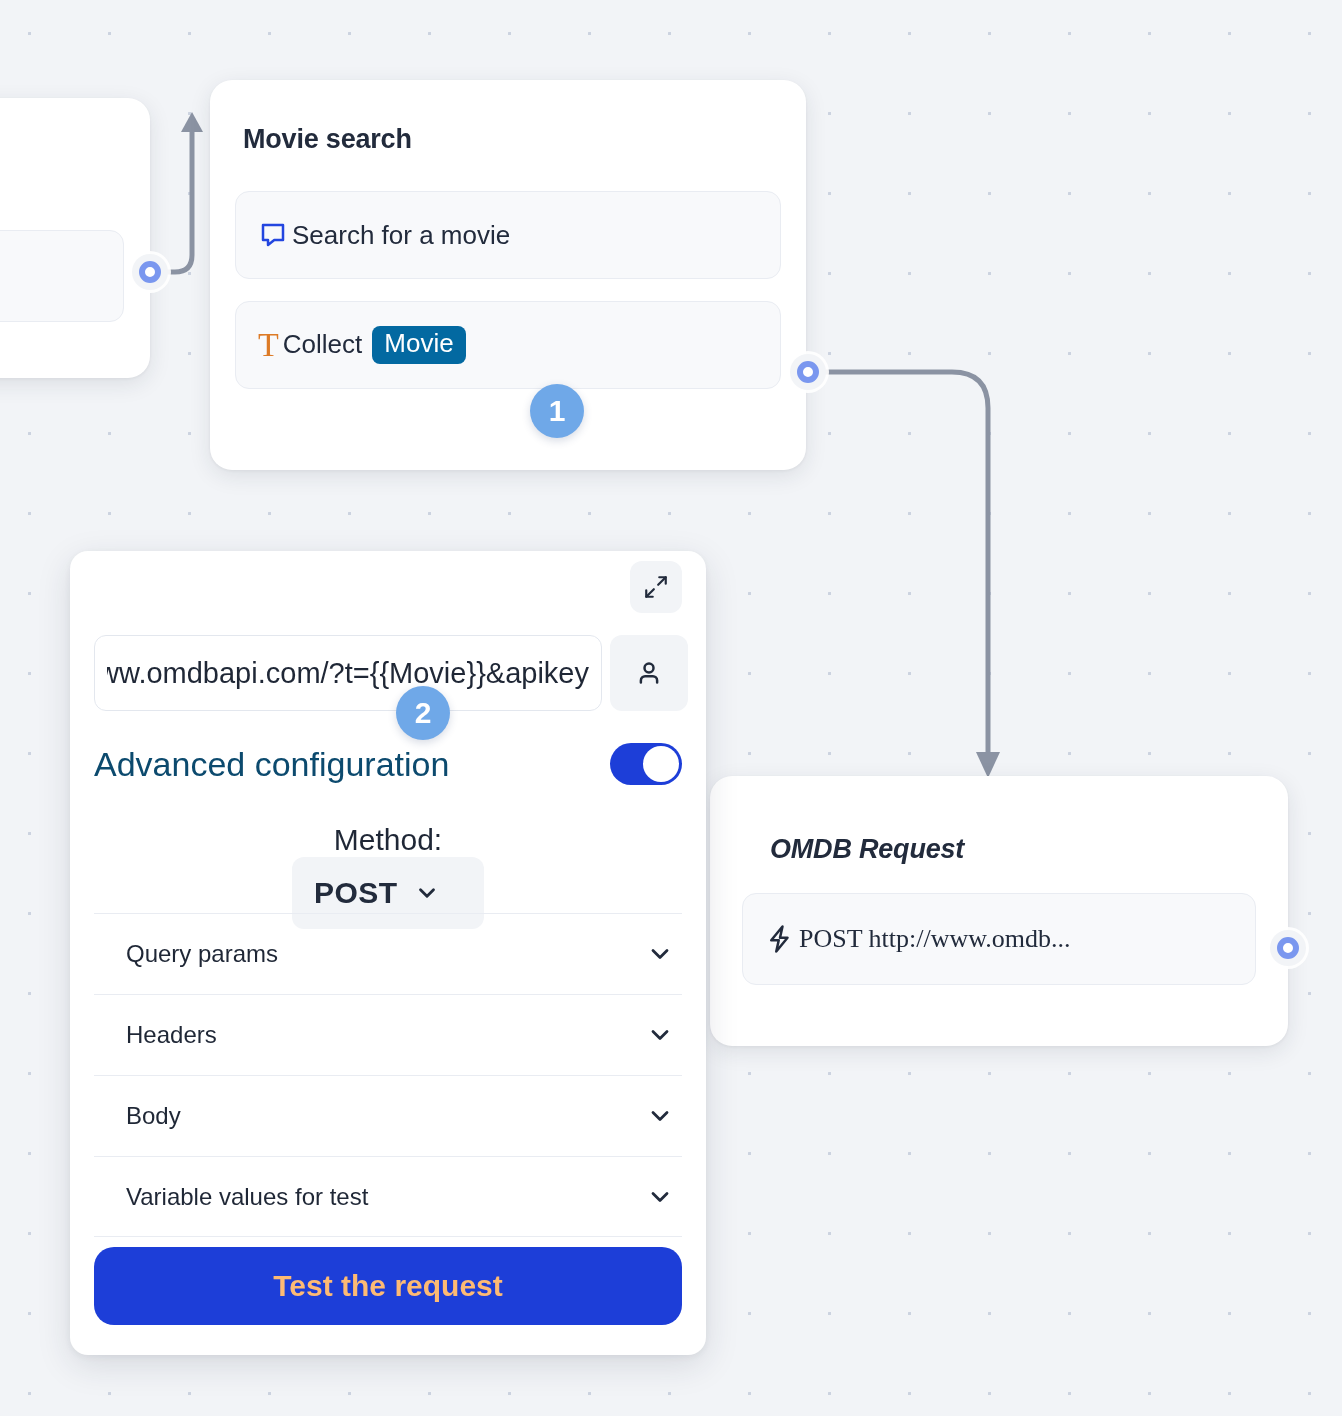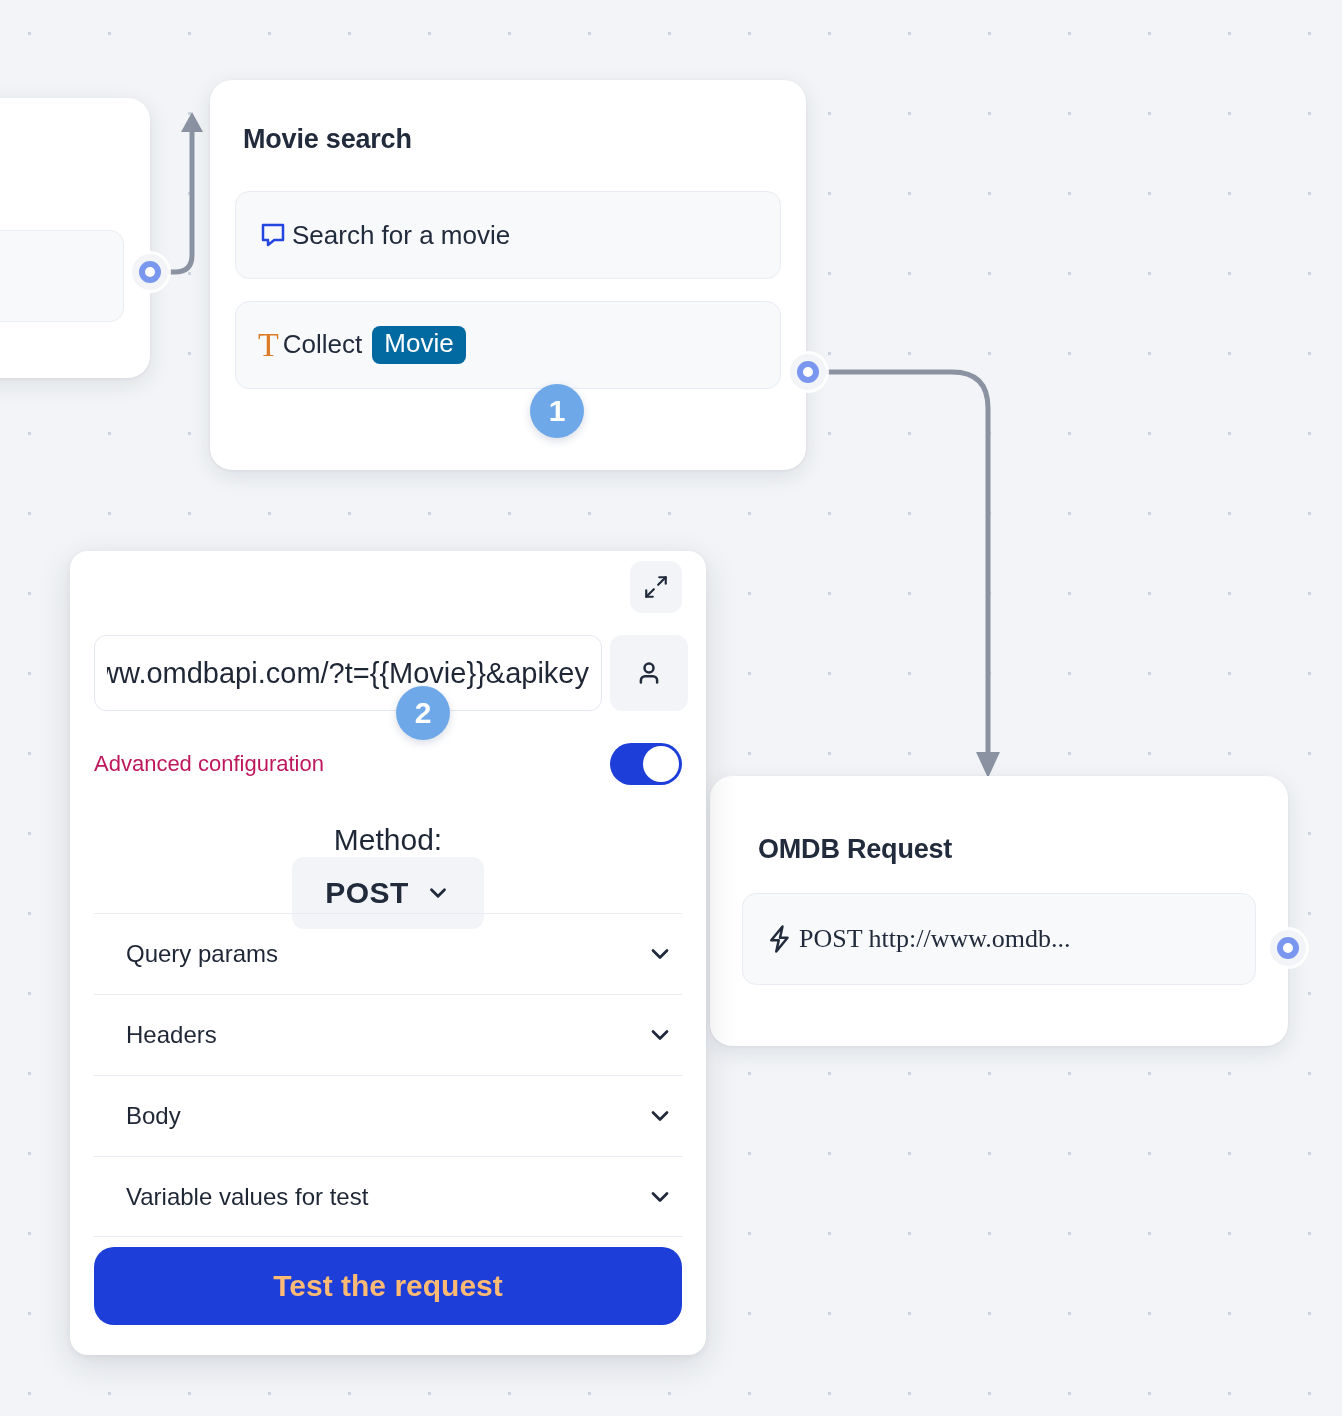--- a/index.html
+++ b/index.html
@@ -109,21 +109,21 @@
   }
 
   
   #node-omdb {
     left: 710px;
     top: 776px;
     width: 578px;
     height: 270px;
     padding: 34px 32px;
   }
-  #node-omdb .node-title { margin: 24px 0 0 16px; }
+  #node-omdb .node-title { margin: 24px 0 0 28px; font-style: italic; }
   #node-omdb .node-row { height: 92px; margin-top: 28px; font-family: Liberation Serif, serif; }
 
   
   .icn { display: inline-flex; align-items: center; justify-content: center; flex: none; }
   .icn svg { display: block; }
 
   .glyph-T {
     font-family: "Liberation Serif", serif;
     font-size: 34px;
     color: #dd7b26;
@@ -223,22 +223,22 @@
   .adv-row {
     position: absolute;
     left: 24px;
     top: 192px;
     width: 588px;
     display: flex;
     align-items: center;
     justify-content: space-between;
   }
   .adv-label {
-    font-size: 22px;
-    color: #be185d;
+    font-size: 34px;
+    color: #0c4a6e;
   }
   .toggle {
     width: 72px; height: 42px;
     border-radius: 21px;
     background: #1d3ed8;
     position: relative;
     cursor: pointer;
     flex: none;
   }
   .toggle .knob {
@@ -263,21 +263,20 @@
     font-size: 30px;
     color: #1f2736;
   }
   #method-select {
     min-width: 192px;
     height: 72px;
     border-radius: 12px;
     background: #f2f4f7;
     display: flex;
     align-items: center;
-    justify-content: center;
     gap: 16px;
     padding: 0 22px;
     box-sizing: border-box;
     cursor: pointer;
   }
   #method-select .mval {
     font-size: 30px;
     font-weight: bold;
     color: #222b3c;
     letter-spacing: 0.5px;

